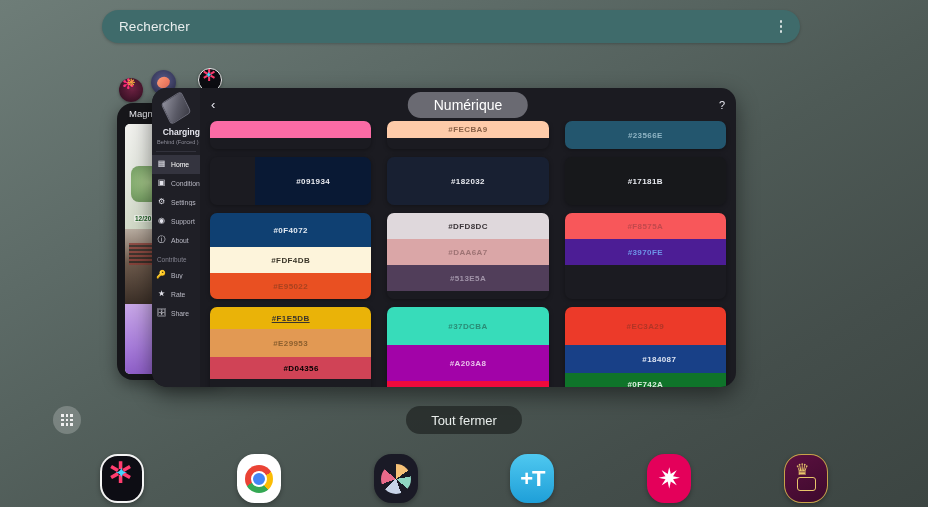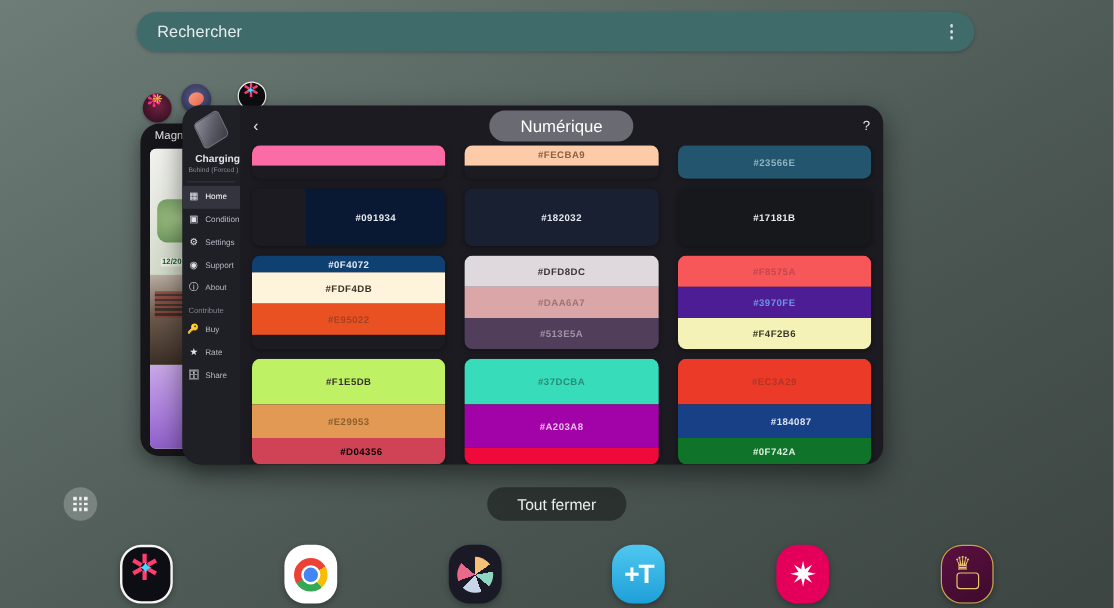--- a/index.html
+++ b/index.html
@@ -8,21 +8,21 @@
     font-family: "Liberation Sans", sans-serif;
     overflow: hidden;
   }
   body {
     position: relative;
     background: linear-gradient(150deg, #6e7d78 0%, #5d6b67 28%, #4e5a56 55%, #444e4b 78%, #3c4542 100%);
   }
 
   
   #search-bar {
-    position: absolute; left: 114px; top: 10px;
+    position: absolute; left: 102px; top: 10px;
     width: 698px; height: 33px;
     background: #3f6b6b;
     border-radius: 17px;
     display: flex; align-items: center;
     padding: 0 12px 0 17px;
     box-shadow: 0 1px 3px rgba(0,0,0,.22);
   }
   #search-placeholder {
     flex: 1; color: #e8eeee; font-size: 13.5px; letter-spacing: .1px;
   }
@@ -365,38 +365,37 @@
           </div>
           <div class="palette-card">
             <div class="swatch" style="background: rgb(24, 32, 50); color: rgb(232, 234, 240); height: 48px;">#182032</div>
           </div>
           <div class="palette-card">
             <div class="swatch" style="background: rgb(23, 24, 27); color: rgb(232, 234, 240); height: 48px;">#17181B</div>
           </div>
         </div>
         <div class="palette-row">
           <div class="palette-card">
-            <div class="swatch" style="background: rgb(15, 64, 114); color: rgb(227, 234, 242); height: 14px;">#0F4072</div>
+            <div class="swatch" style="background: rgb(15, 64, 114); color: rgb(227, 234, 242); height: 34px;">#0F4072</div>
             <div class="swatch" style="background: rgb(253, 244, 219); color: rgb(58, 53, 40); height: 26px;">#FDF4DB</div>
             <div class="swatch" style="background: rgb(233, 80, 34); color: rgb(168, 66, 31); height: 26px;">#E95022</div>
           </div>
           <div class="palette-card">
             <div class="swatch" style="background: rgb(223, 216, 220); color: rgb(58, 52, 56); height: 26px;">#DFD8DC</div>
             <div class="swatch" style="background: rgb(218, 166, 167); color: rgb(158, 115, 116); height: 26px;">#DAA6A7</div>
             <div class="swatch" style="background: rgb(81, 62, 90); color: rgb(160, 147, 168); height: 26px;">#513E5A</div>
           </div>
           <div class="palette-card">
             <div class="swatch" style="background: rgb(248, 87, 90); color: rgb(194, 72, 76); height: 26px;">#F8575A</div>
             <div class="swatch" style="background: #4c1d95; color: rgb(110, 149, 232); height: 26px;">#3970FE</div>
-            <div class="swatch" style="background: rgb(244, 242, 182); color: rgb(58, 56, 40); height: 26px;">#F4F2B6</div>
           </div>
         </div>
         <div class="palette-row">
           <div class="palette-card">
-            <div class="swatch" style="background: #bef264; color: rgb(58, 52, 46); height: 38px;">#F1E5DB</div>
+            <div class="swatch" style="background: #eab308; color: rgb(58, 52, 46); height: 22px; text-decoration: underline;">#F1E5DB</div>
             <div class="swatch" style="background: rgb(226, 153, 83); color: rgb(140, 95, 46); height: 28px;">#E29953</div>
             <div class="swatch" style="background: rgb(208, 67, 86); height: 22px; padding-left: 21px;">#D04356</div>
           </div>
           <div class="palette-card">
             <div class="swatch" style="background: rgb(55, 220, 186); color: rgb(42, 140, 118); height: 38px;">#37DCBA</div>
             <div class="swatch" style="background: rgb(162, 3, 168); color: rgb(232, 192, 234); height: 36px;">#A203A8</div>
             <div class="swatch" style="background: rgb(240, 10, 60); color: rgb(255, 255, 255); height: 14px;"></div>
           </div>
           <div class="palette-card">
             <div class="swatch" style="background: rgb(236, 58, 41); color: rgb(176, 53, 38); height: 38px;">#EC3A29</div>

